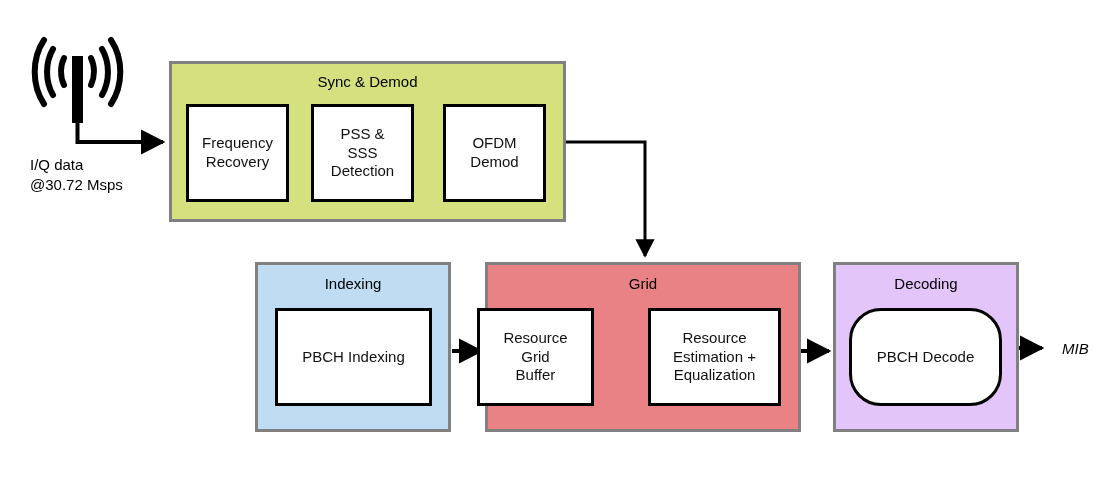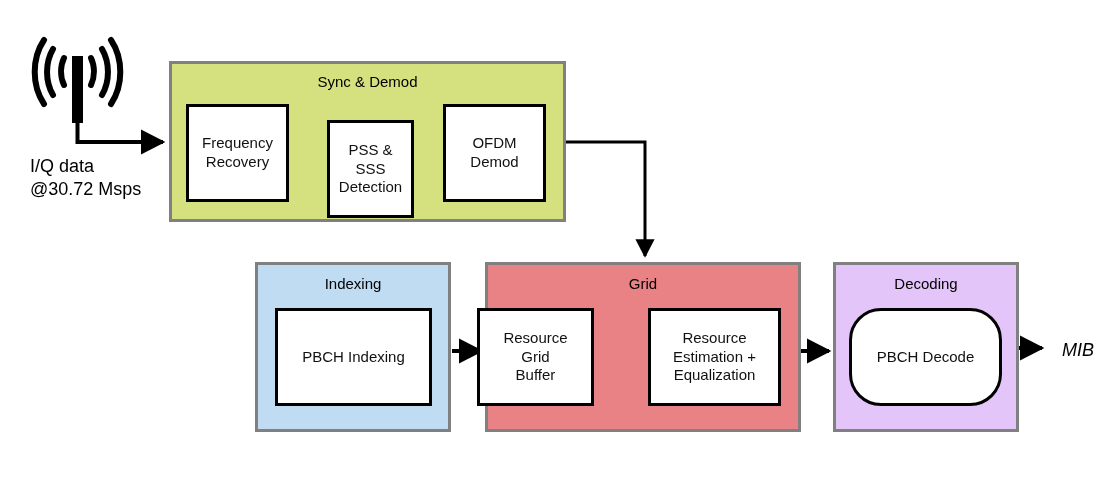--- a/index.html
+++ b/index.html
@@ -41,21 +41,21 @@
     align-items: center;
     justify-content: center;
     text-align: center;
     font-size: 15px;
     color: #111111;
     line-height: 1.25;
     white-space: pre-line;
   }
   .plain-label {
     position: absolute;
-    font-size: 18px;
+    font-size: 15px;
     color: #000000;
     line-height: 1.3;
     white-space: pre-line;
   }
   svg.overlay {
     position: absolute;
     left: 0;
     top: 0;
     width: 1106px;
     height: 488px;
@@ -100,21 +100,21 @@
   </svg>
 
   <div class="plain-label" style="left:30px; top:155px; width:140px;">I/Q data
 @30.72 Msps</div>
 
   <div class="group" style="left:169px; top:61px; width:397px; height:161px; background:#d5e17f;">
     <div class="group-title" style="top:10px;">Sync &amp; Demod</div>
   </div>
   <div class="blockbox" style="left:186px; top:104px; width:103px; height:98px;">Frequency
 Recovery</div>
-  <div class="blockbox" style="left:311px; top:120px; width:87px; height:98px;margin-left:16px;">PSS &amp;
+  <div class="blockbox" style="left:311px; top:104px; width:103px; height:98px;">PSS &amp;
 SSS
 Detection</div>
   <div class="blockbox" style="left:436px; top:104px; width:103px; height:98px;margin-left:7px;">OFDM
 Demod</div>
 
   <div class="group" style="left:255px; top:262px; width:196px; height:170px; background:#bfdcf2;">
     <div class="group-title" style="top:11px;">Indexing</div>
   </div>
   <div class="blockbox" style="left:275px; top:308px; width:157px; height:98px;">PBCH Indexing</div>
 

